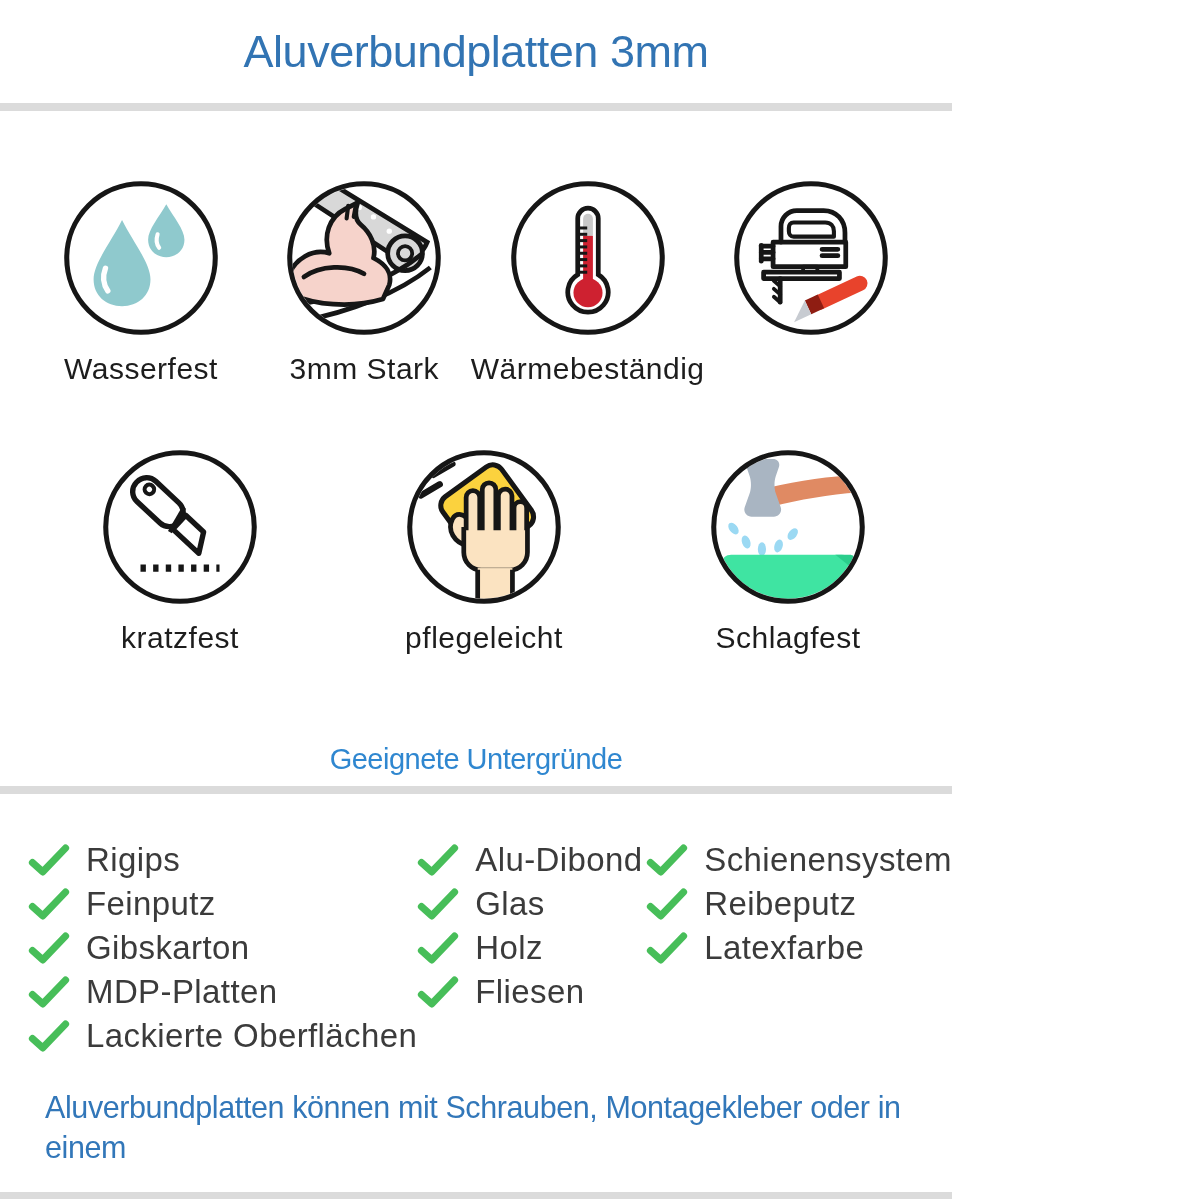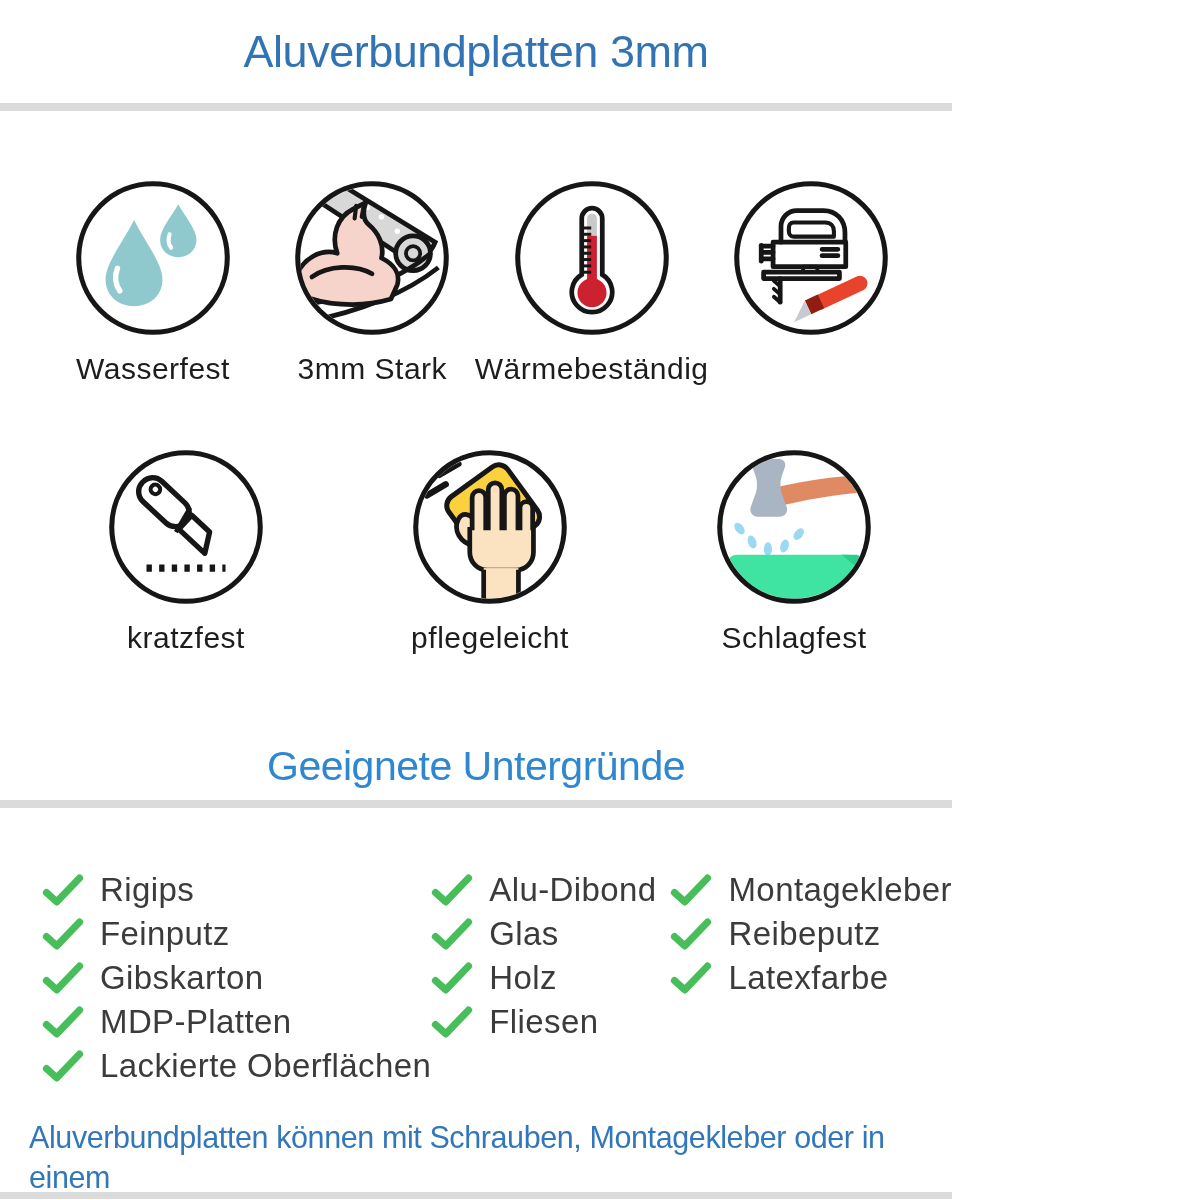--- a/index.html
+++ b/index.html
@@ -8,41 +8,41 @@
     font-family:"Liberation Sans",sans-serif;
   }
   .title{
     margin:0;padding-top:26px;text-align:center;
     font-size:45px;font-weight:400;color:#3274B3;letter-spacing:-0.5px;
   }
   .divider{height:8px;background:#DBDBDB;width:100%;}
   .divider.top{margin-top:25px;}
   .divider.mid{margin-top:10px;}
   .divider.bottom{position:absolute;left:0;bottom:1px;height:7px;}
-  .features{display:flex;margin-left:12px;}
+  .features{display:flex;}
   .features.row1{justify-content:space-between;padding:0 62px;margin-top:68px;}
   .features.row2{justify-content:center;gap:146px;margin-top:62px;padding-left:16px;}
   .feature{display:flex;flex-direction:column;align-items:center;width:158px;}
   .feature svg{width:158px;height:158px;display:block;}
   .feature-label{
     margin-top:15px;font-size:30px;color:#1D1D1D;white-space:nowrap;letter-spacing:0.5px;
   }
   .subhead{
     margin:0;padding-top:88px;text-align:center;
-    font-size:41px;font-weight:400;color:#2F87D0;letter-spacing:-0.5px;
-  }
-  .columns{display:flex;padding-left:42px;margin-top:60px;text-align:right;}
+    font-size:29px;font-weight:400;color:#2F87D0;letter-spacing:-0.5px;
+  }
+  .columns{display:flex;padding-left:28px;margin-top:44px;text-align:right;}
   .col0{width:468px;}
   .col1{width:342px;}
   .col2{flex:1;}
   .check-item{display:flex;align-items:center;height:44px;}
   .check-item svg{width:42px;height:33px;flex:0 0 42px;margin-right:16px;}
   .check-label{font-size:33px;color:#3B3B3B;letter-spacing:0.4px;white-space:nowrap;}
   .footer{
-    margin-top:29px;padding-left:29px;
+    margin-top:29px;padding-left:45px;
     font-size:30.5px;line-height:40px;color:#3277B9;letter-spacing:-0.4px;
   }
 </style>
 </head>
 <body>
 
 <div class="page">
 
   <h1 class="title">Aluverbundplatten 3mm</h1>
   <div class="divider top"></div>
@@ -280,21 +280,21 @@
       <path d="M4 18 L14 27 L36 4" fill="none" stroke="#47BE59" stroke-width="7" stroke-linecap="round" stroke-linejoin="round"></path>
     </svg>
     <span class="check-label">Fliesen</span>
   </div>
 </div>
       <div class="col2">
   <div class="check-item">
     <svg viewBox="0 0 40 32">
       <path d="M4 18 L14 27 L36 4" fill="none" stroke="#47BE59" stroke-width="7" stroke-linecap="round" stroke-linejoin="round"></path>
     </svg>
-    <span class="check-label">Montagekleber</span>
+    <span class="check-label">Schienensystem</span>
   </div>
 
   <div class="check-item">
     <svg viewBox="0 0 40 32">
       <path d="M4 18 L14 27 L36 4" fill="none" stroke="#47BE59" stroke-width="7" stroke-linecap="round" stroke-linejoin="round"></path>
     </svg>
     <span class="check-label">Reibeputz</span>
   </div>
 
   <div class="check-item">

